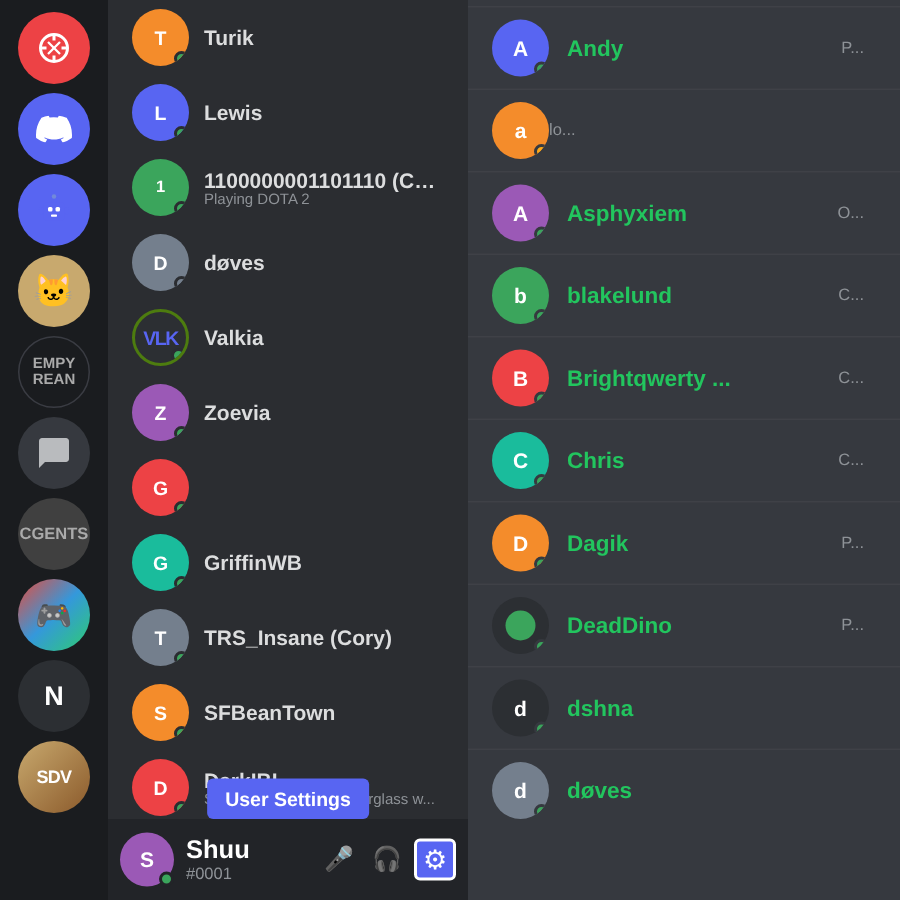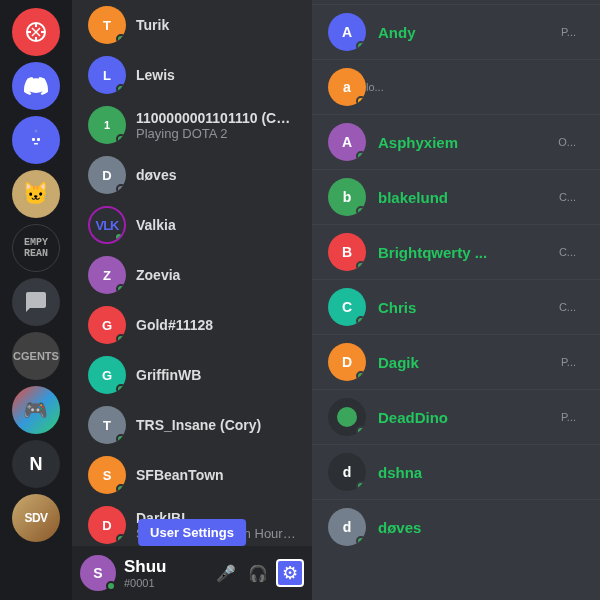--- a/index.html
+++ b/index.html
@@ -103,21 +103,21 @@
     .friend-name {
       font-size: 14px;
       font-weight: 600;
       color: #dcddde;
       white-space: nowrap;
       overflow: hidden;
       text-overflow: ellipsis;
     }
 
     .friend-status {
-      font-size: 13px;
+      font-size: 10px;
       color: #8e9297;
       white-space: nowrap;
       overflow: hidden;
       text-overflow: ellipsis;
     }
 
     
     .user-panel {
       height: 54px;
       background: #222428;
@@ -327,21 +327,21 @@
       <rect x="3" y="11" width="3" height="5" rx="1.5" fill="#5865f2"></rect>
       <rect x="20" y="11" width="3" height="5" rx="1.5" fill="#5865f2"></rect>
     </svg>
   </div>
 
   <div class="server-icon cat-server">
     <span style="font-size:22px;">🐱</span>
   </div>
 
   <div class="server-icon empyrean-server">
-    <span style="font-size:10px; color:#aaa; font-weight:bold; text-align:center; line-height:1.1;font-family:Liberation Mono, monospace;">EMPY<br>REAN</span>
+    <span style="font-size:10px; color:#aaa; font-weight:bold; text-align:center; line-height:1.1;">EMPY<br>REAN</span>
   </div>
 
   <div class="server-icon" style="background:#36393f;">
     <svg width="24" height="24" viewBox="0 0 24 24" fill="#b9bbbe">
       <path d="M4 2h16c1.1 0 2 .9 2 2v12c0 1.1-.9 2-2 2H6l-4 4V4c0-1.1.9-2 2-2z"></path>
     </svg>
   </div>
 
   <div class="server-icon cogents-server">
     <span style="font-size:11px; font-weight:bold; color:#aaa;">CGENTS</span>
@@ -400,21 +400,21 @@
       <div class="friend-avatar av-gray">
         <span style="font-size:13px;">D</span>
         <div class="status-dot status-offline"></div>
       </div>
       <div class="friend-info">
         <div class="friend-name">døves</div>
       </div>
     </div>
 
     <div class="friend-item">
-      <div class="friend-avatar" style="background:#2c2f33; border:2px solid #a21caf;">
+      <div class="friend-avatar" style="background:#2c2f33; border:2px solid #4d7c0f;">
         <span class="valkia-text">VLK</span>
         <div class="status-dot status-online"></div>
       </div>
       <div class="friend-info">
         <div class="friend-name">Valkia</div>
       </div>
     </div>
 
     <div class="friend-item">
       <div class="friend-avatar av-purple">
@@ -423,23 +423,20 @@
       </div>
       <div class="friend-info">
         <div class="friend-name">Zoevia</div>
       </div>
     </div>
 
     <div class="friend-item">
       <div class="friend-avatar av-red">
         <span style="font-size:13px;">G</span>
         <div class="status-dot status-online"></div>
-      </div>
-      <div class="friend-info">
-        <div class="friend-name">Gold#11128</div>
       </div>
     </div>
 
     <div class="friend-item">
       <div class="friend-avatar av-teal">
         <span style="font-size:13px;">G</span>
         <div class="status-dot status-online"></div>
       </div>
       <div class="friend-info">
         <div class="friend-name">GriffinWB</div>

